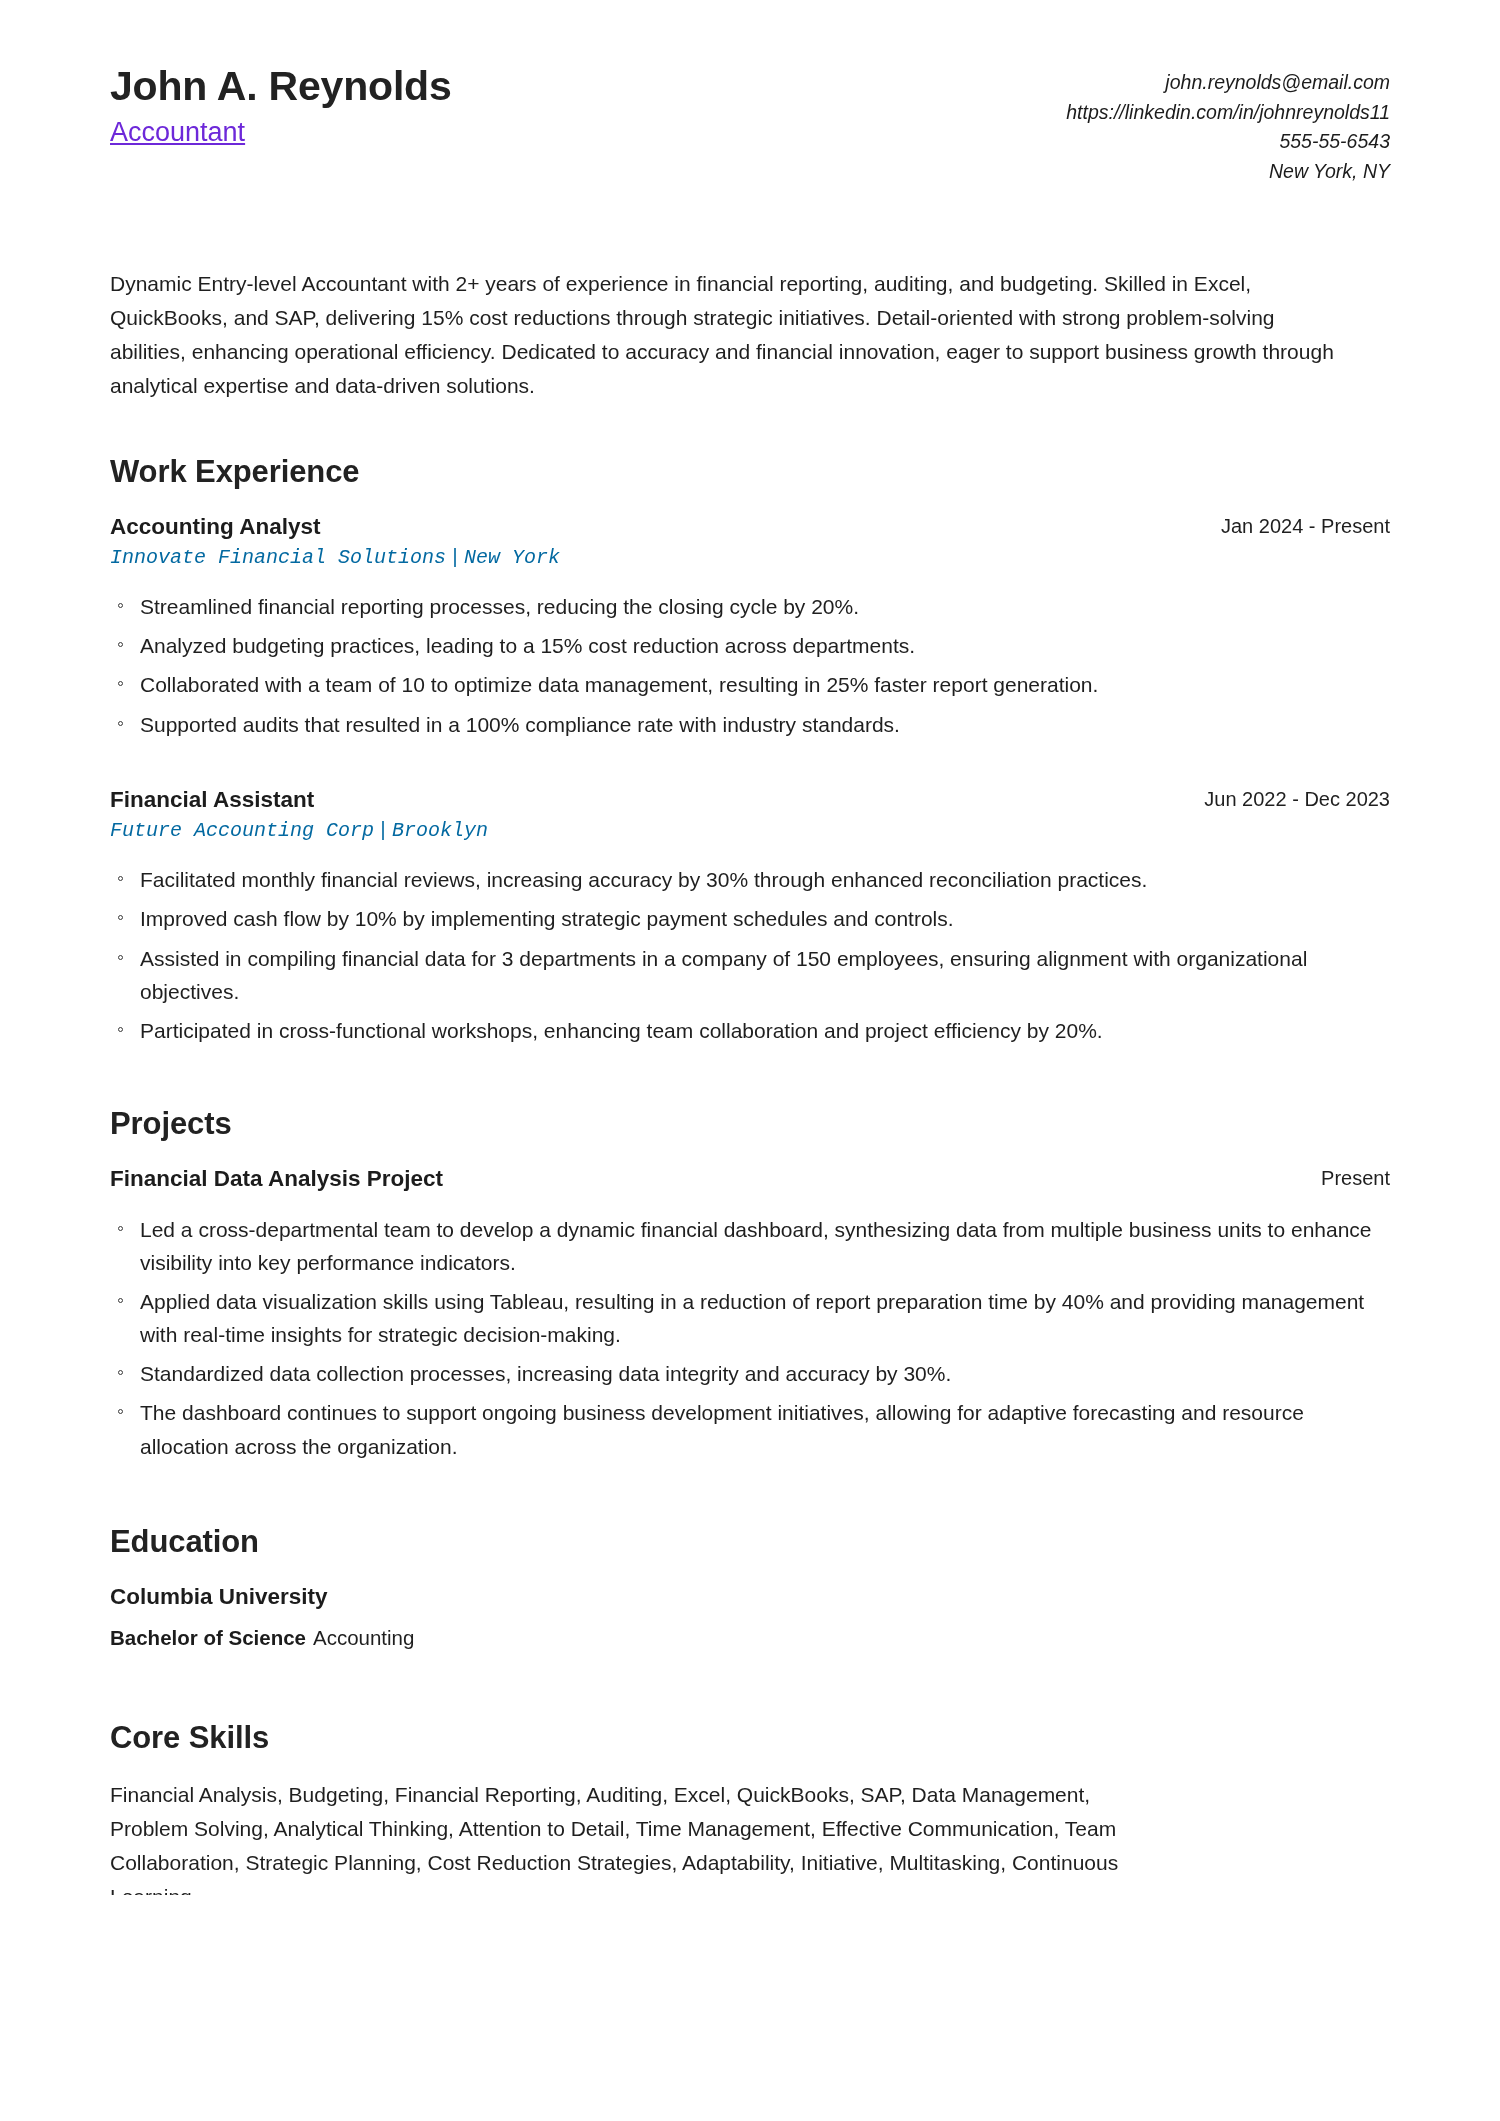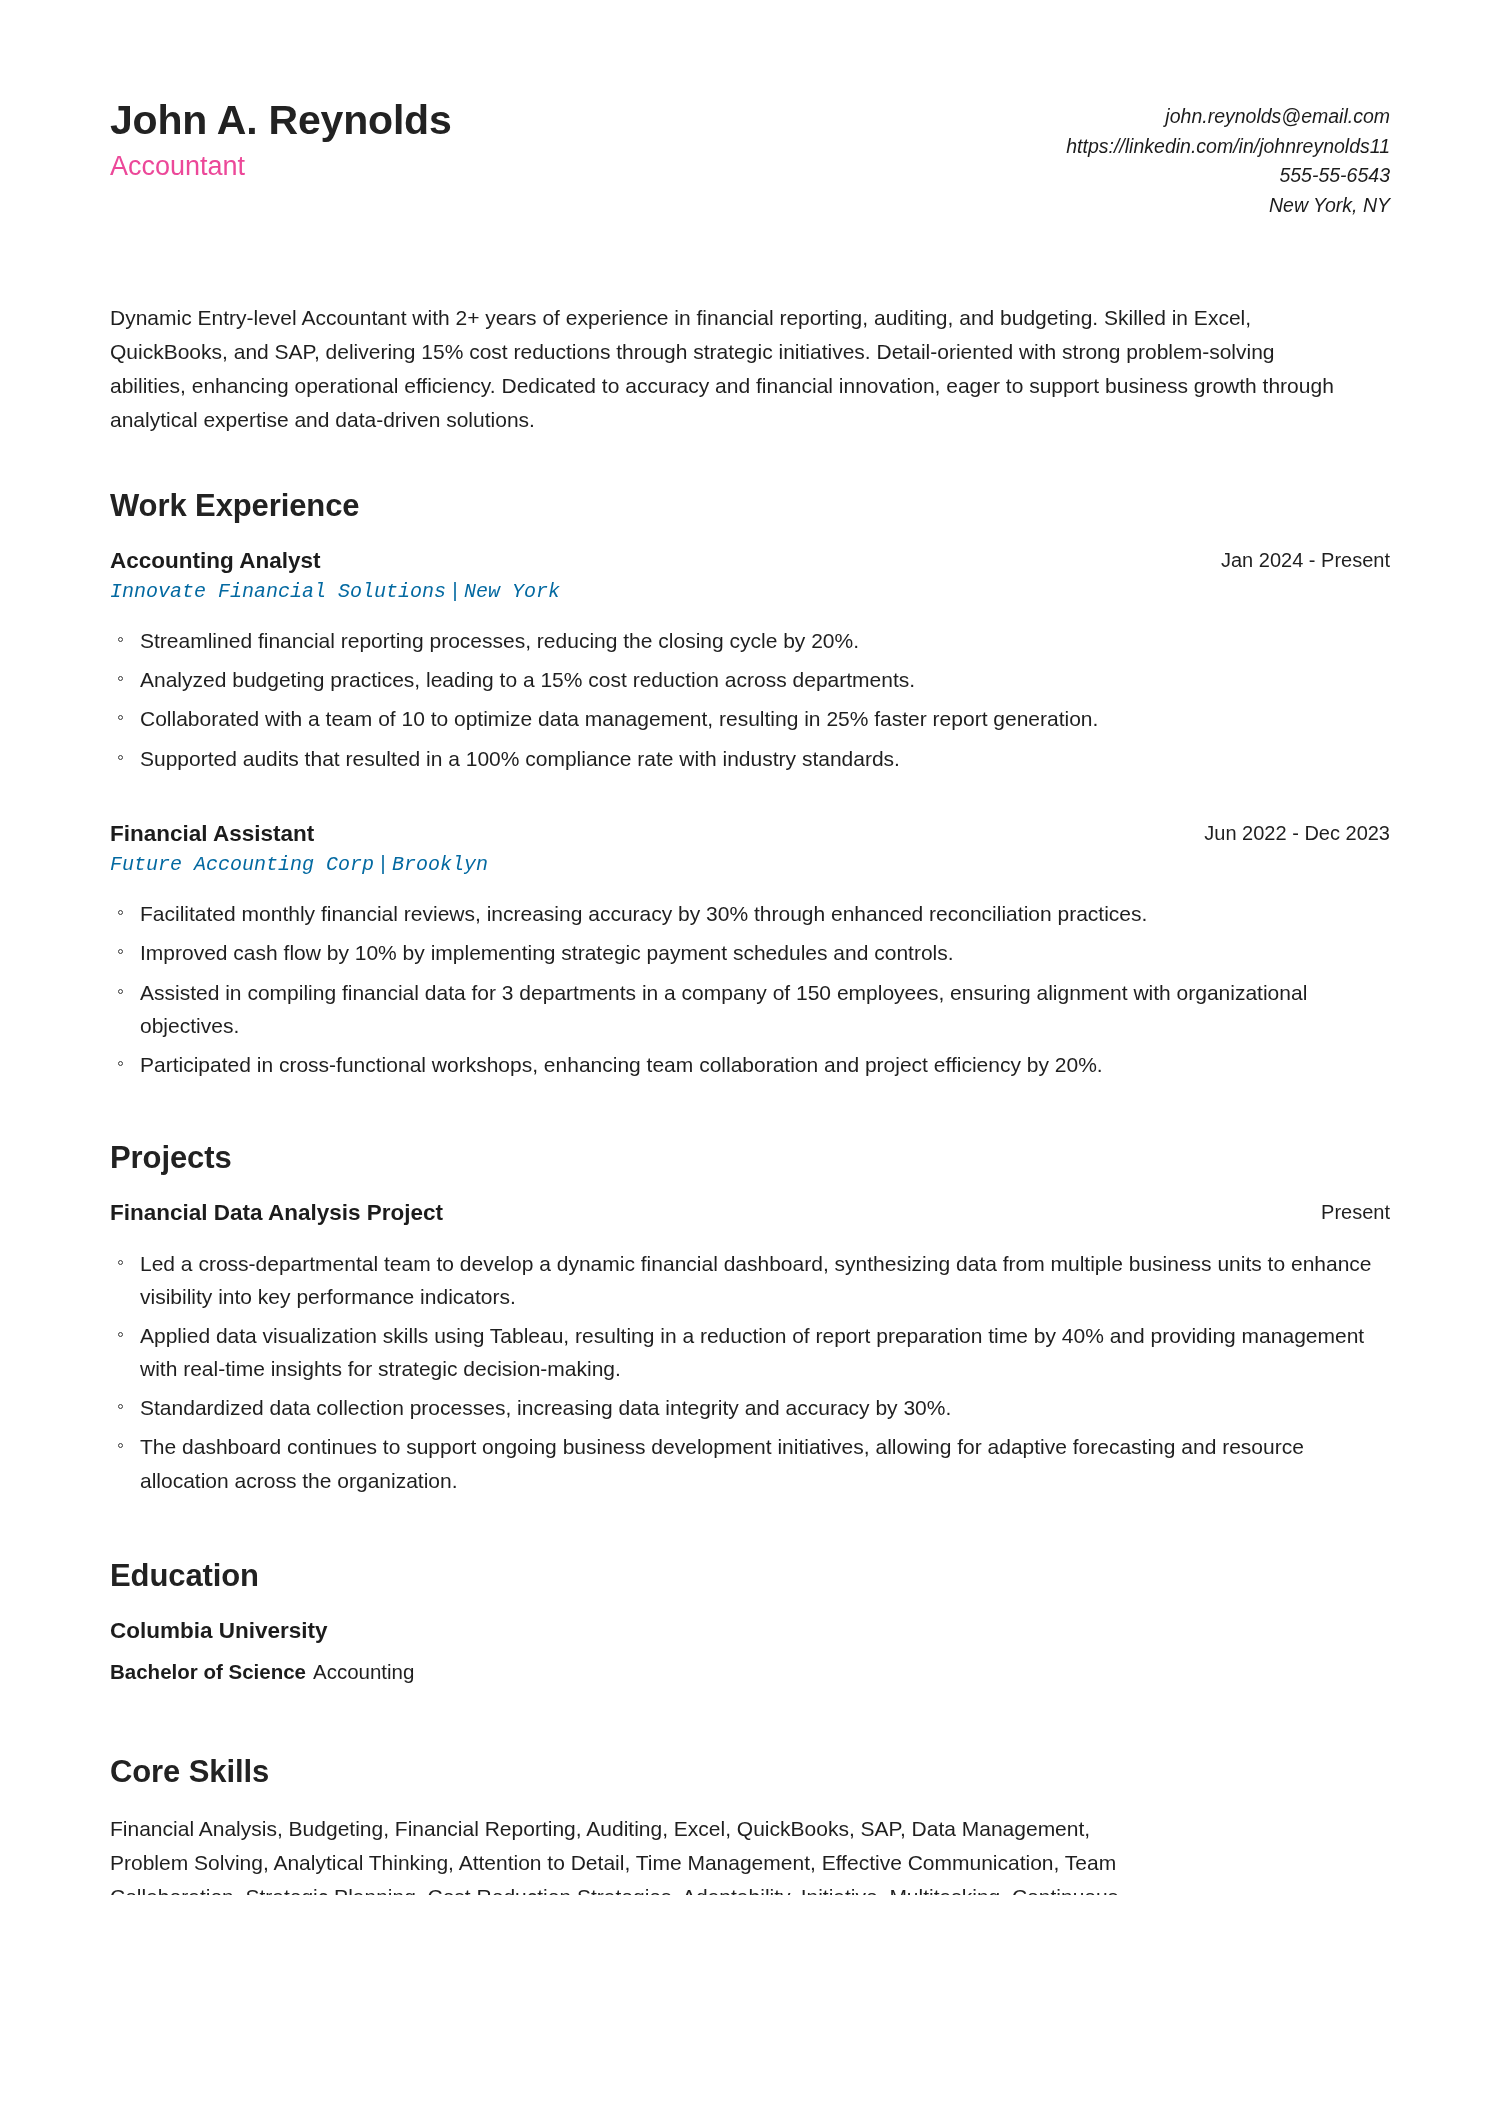--- a/index.html
+++ b/index.html
@@ -11,21 +11,21 @@
     font-family: "Liberation Sans", sans-serif;
     color: #1f1f1f;
     -webkit-font-smoothing: antialiased;
   }
   .page {
     position: relative;
     width: 1500px;
     height: 1895px;
     background: #ffffff;
     box-sizing: border-box;
-    padding: 96px 110px 0 110px;
+    padding: 62px 110px 0 110px;
     overflow: hidden;
   }
 
   
   .header {
     display: flex;
     align-items: flex-start;
     justify-content: space-between;
   }
   .identity { flex: 0 1 auto; }
@@ -33,23 +33,24 @@
     font-size: 41px;
     font-weight: 700;
     letter-spacing: -0.2px;
     color: #222222;
     line-height: 1.18;
     margin: 0;
   }
   .job-role {
     font-size: 27px;
     font-weight: 400;
-    color: #ec4899;
+    color: #6d28d9;
     line-height: 1.3;
     margin: 5px 0 0 0;
+    text-decoration: underline;
   }
   .contact-block {
     text-align: right;
     font-style: italic;
     font-size: 19.5px;
     line-height: 1.52;
     color: #1c1c1c;
     padding-top: 6px;
   }
   .contact-line { white-space: nowrap; display: block; }

